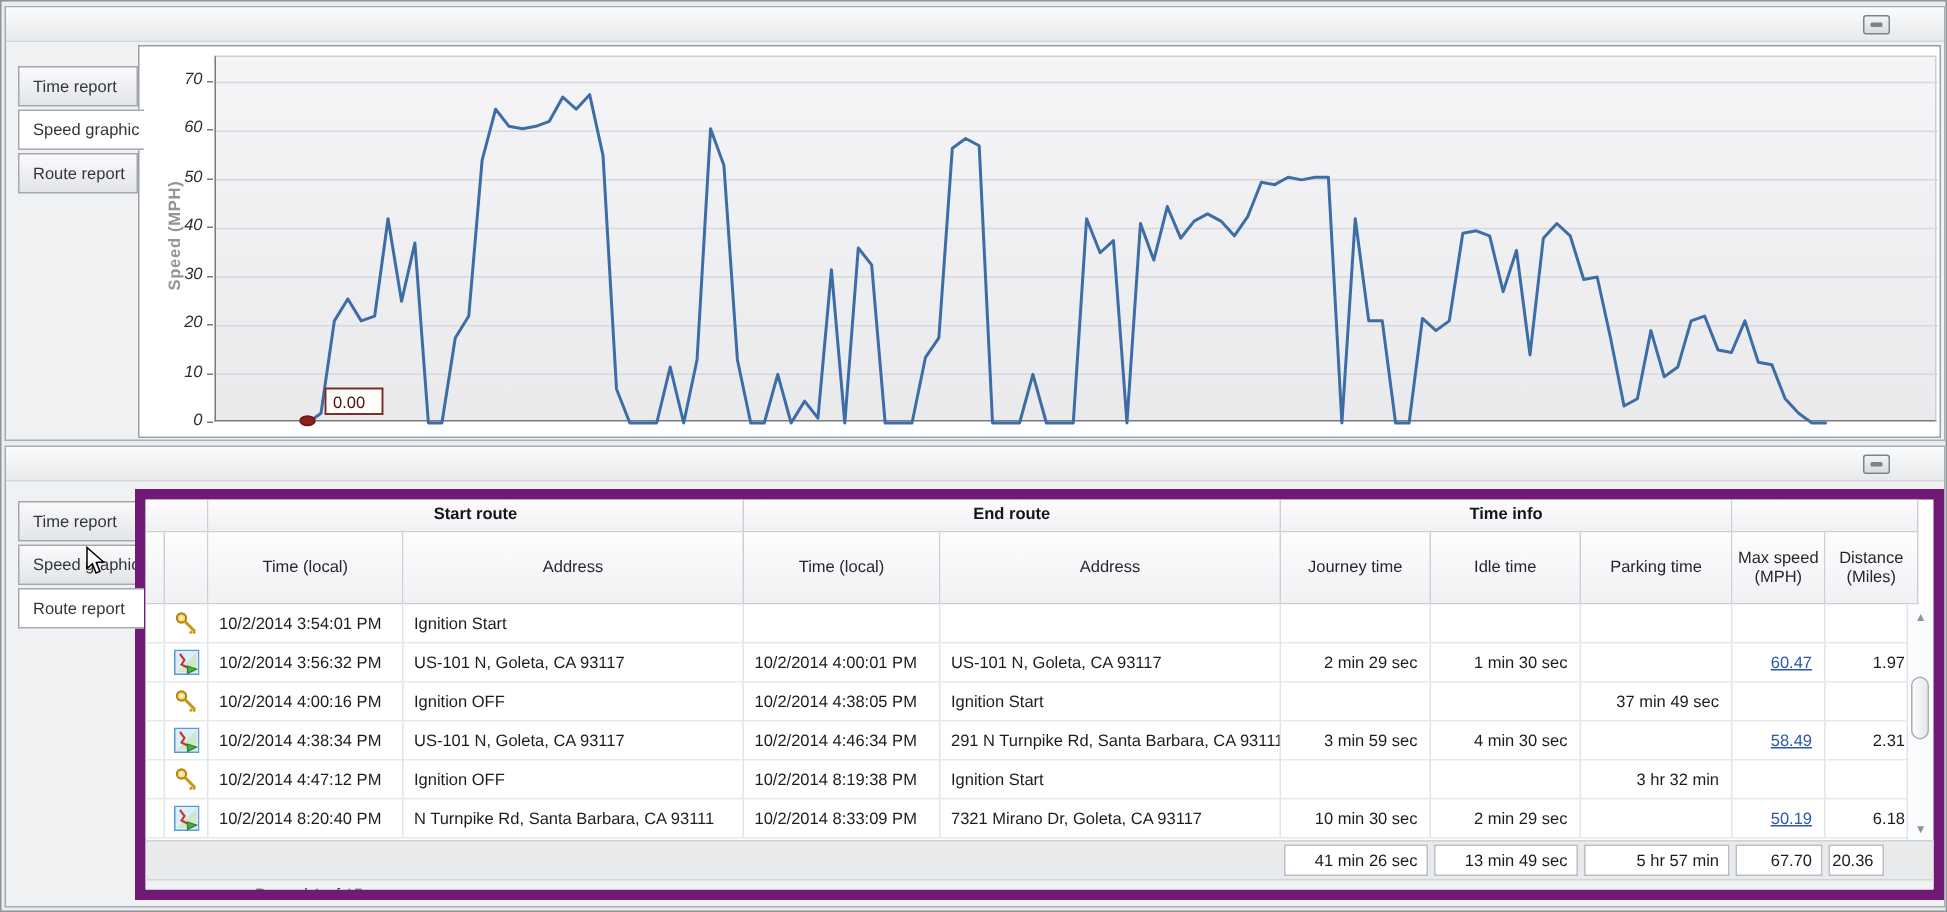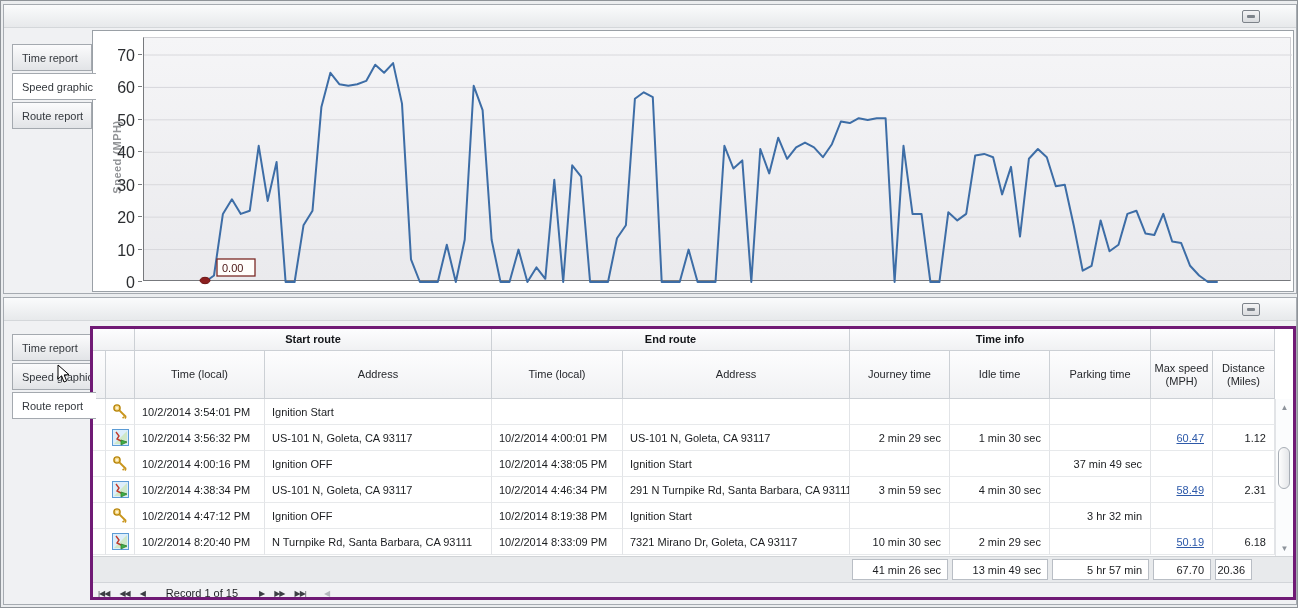--- a/index.html
+++ b/index.html
@@ -53,34 +53,34 @@
   }
   .plot {
     position:absolute; left:50px; top:6px; width:1148px; height:244px;
     background:linear-gradient(#f5f5f7,#eaeaed);
     border-top:1px solid #cfcfd3; border-right:1px solid #cfcfd3;
     border-left:1px solid #77797d; border-bottom:1px solid #77797d;
   }
   .plot svg { overflow:visible; display:block; }
   .ytick {
     position:absolute; left:12px; width:30px; text-align:right;
-    font-size:16px; color:#2c2e31;
+    font-size:11px; color:#2c2e31;font-style:italic;
   }
   .ytick-dash {
     position:absolute; left:45px; width:4px; height:1px; background:#77797d;
   }
   .ytitle {
     position:absolute; left:-98px; top:120px; width:244px; text-align:center;
     transform:rotate(-90deg);
     font-size:11px; font-weight:bold; color:#929497; letter-spacing:0.5px;
   }
   
   .grid {
     position:absolute; left:86px; top:28px; width:1206px; height:274px;
-    background:#fff; border:3px solid #701a75; z-index:1; overflow:hidden;
+    background:#fff; border:7px solid #701a75; z-index:1; overflow:hidden;
   }
   .hdr-row { position:absolute; left:0; display:flex; }
   .hdr-cell {
     border-right:1px solid #ccd0d5; border-bottom:1px solid #ccd0d5;
     background:linear-gradient(#fdfdfe,#f0f1f3);
     font-size:11px; color:#26282c;
     display:flex; align-items:center; justify-content:center;
     text-align:center; line-height:13px; padding:0 2px;
   }
   .hdr-group { font-weight:bold; color:#131519; }
@@ -254,21 +254,21 @@
           <div class="g-cell al" style="width: 130px;">10/2/2014 3:56:32 PM</div>
           <div class="g-cell al" style="width: 227px;">US-101 N, Goleta, CA 93117</div>
           <div class="g-cell al" style="width: 131px;">10/2/2014 4:00:01 PM</div>
           <div class="g-cell al" style="width: 227px;">US-101 N, Goleta, CA 93117</div>
           <div class="g-cell ar" style="width: 100px;">2 min 29 sec</div>
           <div class="g-cell ar" style="width: 100px;">1 min 30 sec</div>
           <div class="g-cell ar" style="width: 101px;"></div>
           <div class="g-cell ar" style="width: 62px; text-align: right;">
             <span class="link">60.47</span>
           </div>
-          <div class="g-cell ar" style="width: 62px;">1.12</div>
+          <div class="g-cell ar" style="width: 62px;">1.97</div>
         </div>
         <div class="g-row">
           <div class="g-cell ac" style="width: 13px;"></div>
           <div class="g-cell ac" style="width: 29px;">
             <svg class="icon-svg" width="17" height="17" viewBox="0 0 17 17">
       <circle cx="5" cy="5" r="3.1" fill="#f6d98b" stroke="#b8860b" stroke-width="1.4"></circle>
       <circle cx="5" cy="5" r="1.1" fill="#fff8e1"></circle>
       <line x1="7.4" y1="7.4" x2="14" y2="14" stroke="#c9951c" stroke-width="2"></line>
       <line x1="12" y1="13.8" x2="10.6" y2="15.2" stroke="#c9951c" stroke-width="1.6"></line>
       <line x1="14" y1="14" x2="12.9" y2="15.4" stroke="#c9951c" stroke-width="1.6"></line>

